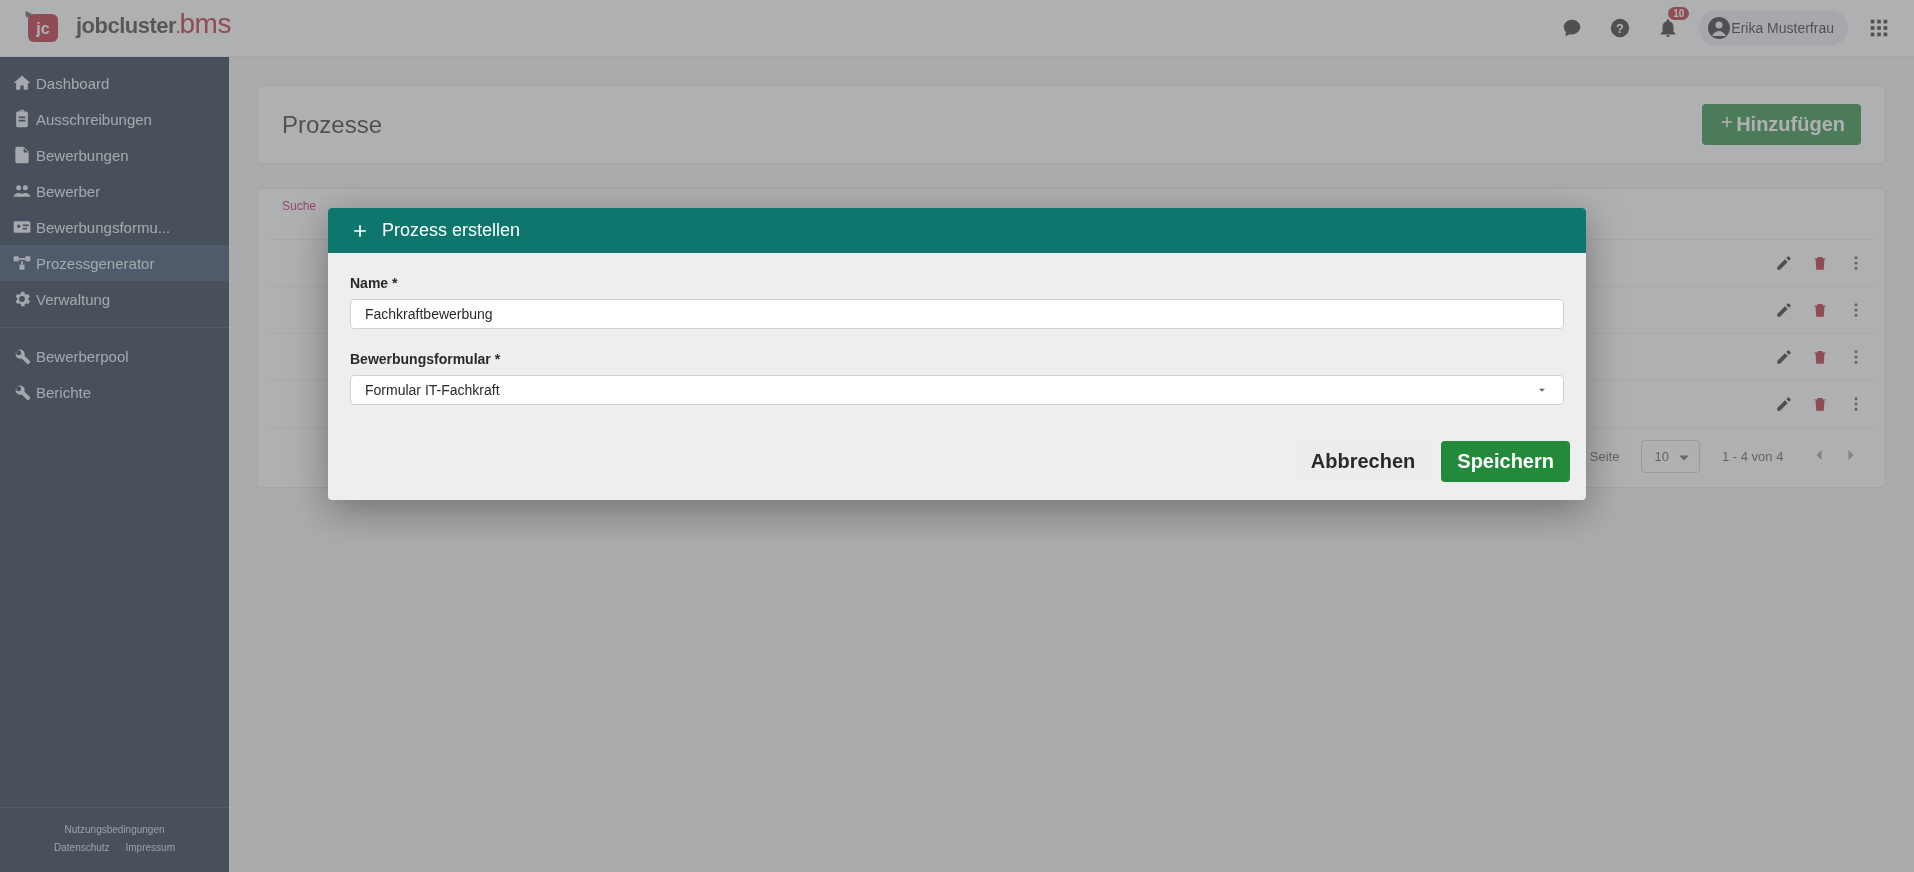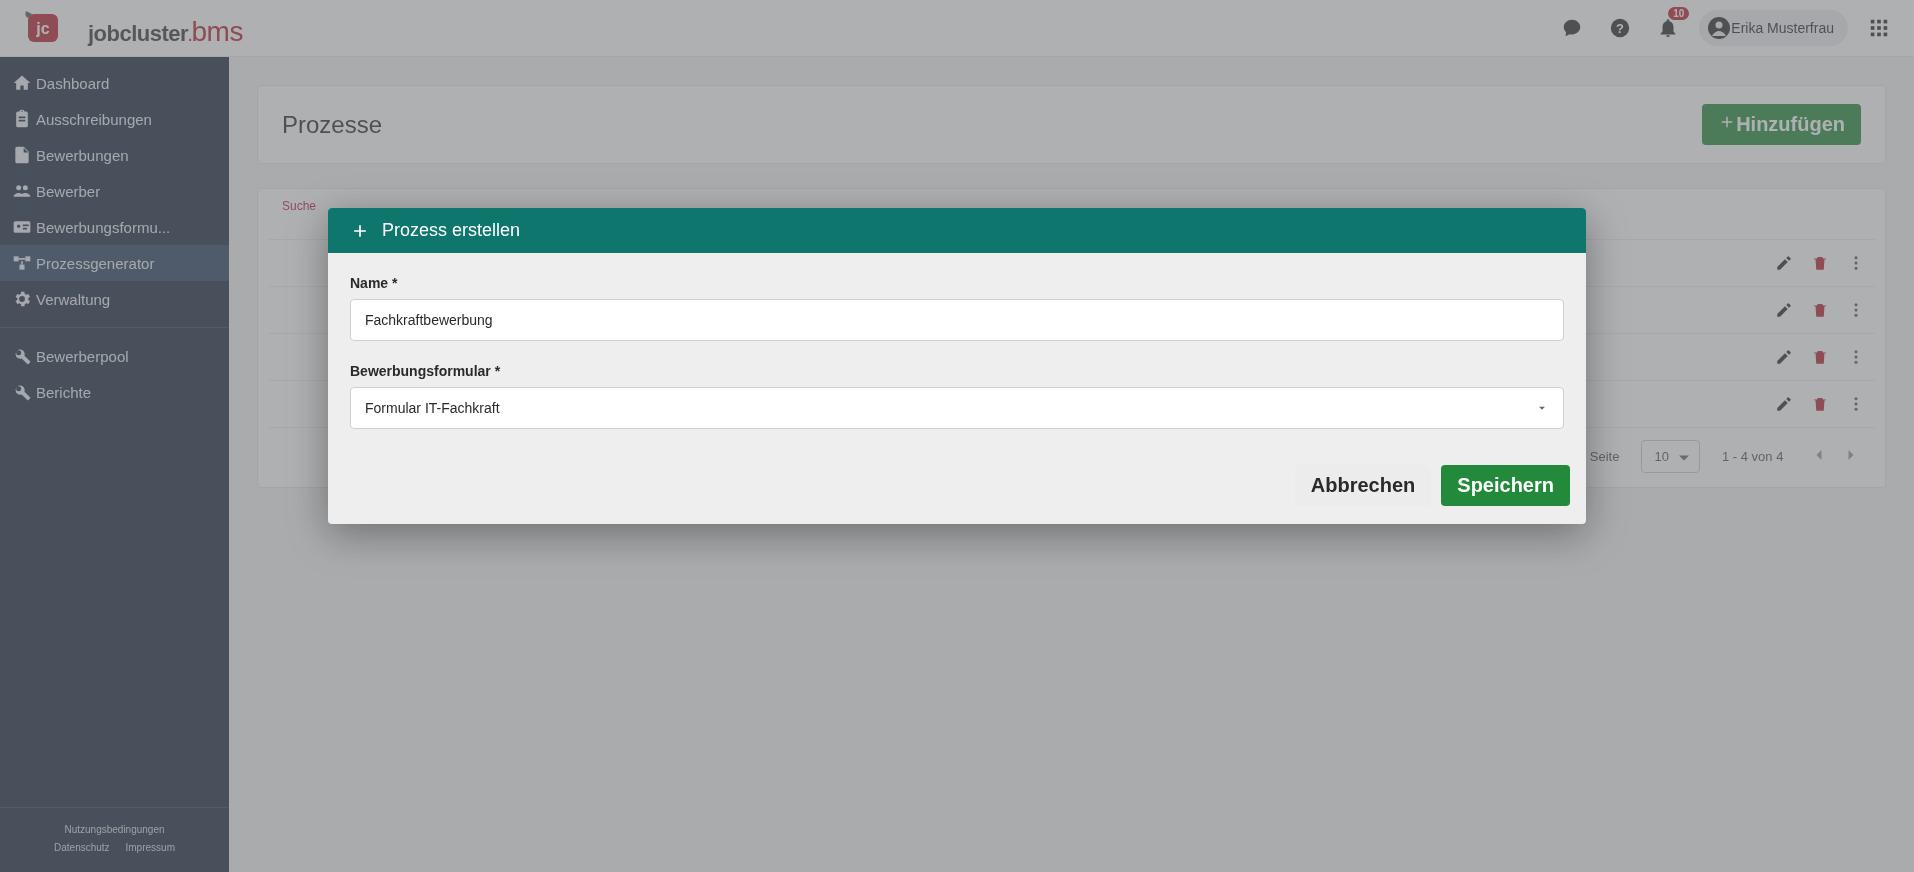--- a/index.html
+++ b/index.html
@@ -14,22 +14,22 @@
   .topbar {
     height: 57px;
     background: #fff;
     display: flex;
     align-items: center;
     padding: 0 18px 0 22px;
     border-bottom: 1px solid #e8e8e8;
   }
   .logo {
     display: flex;
-    align-items: flex-end;
-    gap: 18px;
+    align-items: flex-start;
+    gap: 6px;
   }
   .logo-mark {
     width: 46px; height: 40px;
     position: relative;
     margin-right: 2px;
   }
   .logo-mark svg { width: 100%; height: 100%; }
   .logo-text { font-size: 22px; font-weight: 700; color: #3b3b3b; letter-spacing: -0.5px; }
   .logo-text .red { color: #b8222f; font-weight: 400; font-size: 28px; }
   .logo-text .dot { color: #b8222f; font-size: 14px; }
@@ -201,21 +201,21 @@
   }
   .modal-header svg { width: 20px; height: 20px; fill: #fff; }
   .modal-body { padding: 22px 22px 10px; }
   .field { margin-bottom: 22px; }
   .field-label { font-size: 14px; font-weight: 600; color: #2a2a2a; margin-bottom: 8px; display:block; }
   input.text, .select {
     width: 100%;
     background: #fff;
     border: 1px solid #d0d0d0;
     border-radius: 4px;
-    padding: 12px 14px;
+    padding: 6px 14px;
     font-size: 14px;
     color: #2a2a2a;
   }
   .select { position: relative; cursor: pointer; display: flex; align-items: center; justify-content: space-between; }
   .select svg { width: 14px; height: 14px; fill: #666; }
   .modal-footer {
     display: flex; justify-content: flex-end; gap: 10px;
     padding: 4px 16px 18px;
   }
 </style>

